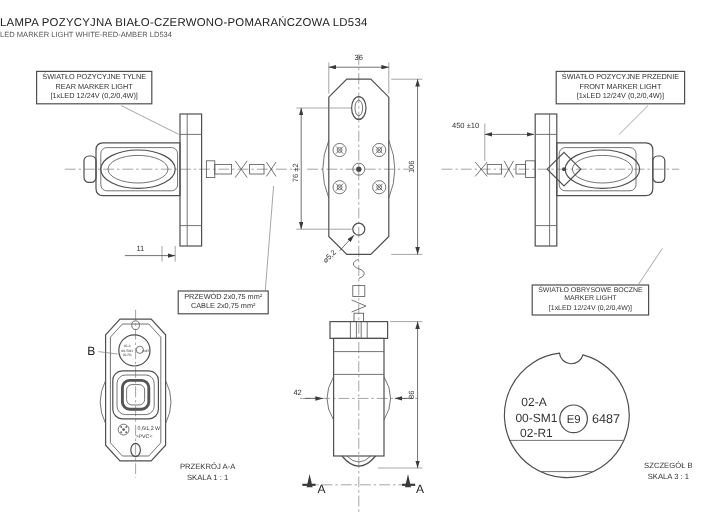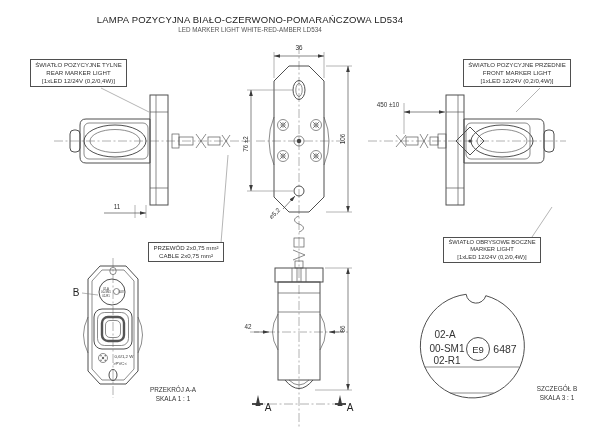--- a/index.html
+++ b/index.html
@@ -1,18 +1,18 @@
 <!DOCTYPE html>
 <html><head>
 <meta charset="utf-8">
 <style>
   html,body{margin:0;padding:0;background:#fff;}
   .page{position:relative;width:600px;height:431px;background:#ffffff;overflow:hidden;
         font-family:"Liberation Sans",sans-serif;color:#333;}
-  .title-block{position:absolute;left:0;top:14px;width:500px;text-align:center;}
+  .title-block{position:absolute;left:0;top:14px;width:500px;text-align:left;}
   .title-main{font-size:9.5px;letter-spacing:.2px;color:#222;}
   .title-sub{font-size:6.3px;color:#555;margin-top:1px;}
   .callout{position:absolute;border:1px solid #4f4f4f;background:#fff;text-align:center;
            font-size:6.1px;line-height:1.34;padding:1px 2px;box-sizing:border-box;color:#333;}
   .caption{position:absolute;text-align:center;font-size:6.4px;line-height:1.35;color:#333;}
   svg{position:absolute;left:0;top:0;}
   svg text{font-family:"Liberation Sans","DejaVu Sans",sans-serif;fill:#333;}
   .ln{stroke:#4f4f4f;fill:none;stroke-width:1;}
   .ln2{stroke:#5a5a5a;fill:none;stroke-width:.7;}
   .cl{stroke:#8a8a8a;fill:none;stroke-width:.65;stroke-dasharray:9 2.5 2 2.5;}

